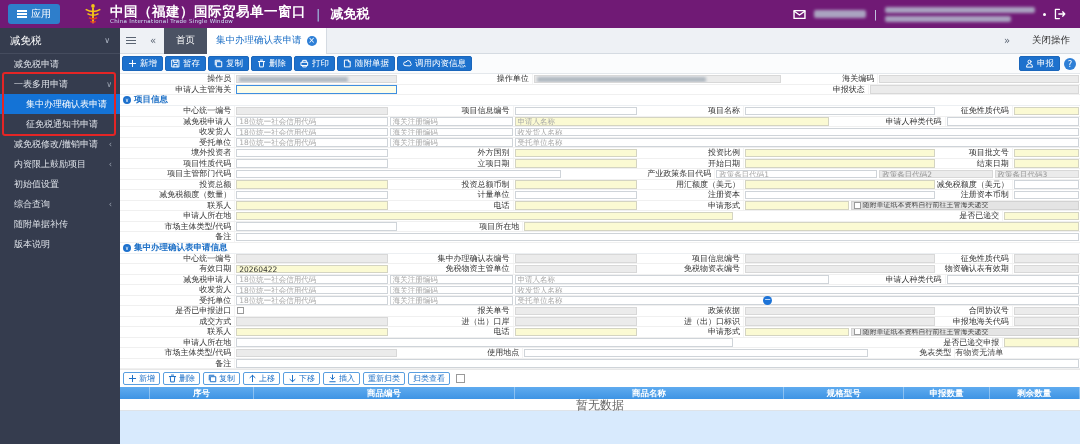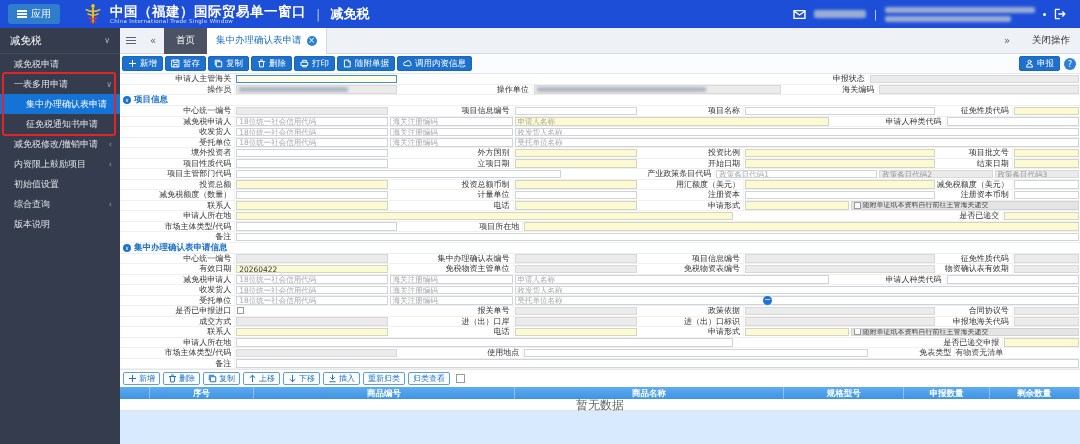--- a/index.html
+++ b/index.html
@@ -1,21 +1,21 @@
 <!DOCTYPE html>
 <html><head>
 <meta charset="utf-8">
 <style>
   * { margin:0; padding:0; box-sizing:border-box; }
   html,body { width:1080px; height:444px; overflow:hidden; background:#fff;
     font-family:"DejaVu Sans","Liberation Sans",sans-serif; }
   .screen { position:relative; width:1080px; height:444px; }
 
   
-  .topbar { position:absolute; left:0; top:0; width:1080px; height:28px; background:#1d4ed8;
+  .topbar { position:absolute; left:0; top:0; width:1080px; height:28px; background:#701a75;
     display:flex; align-items:center; color:#fff; }
   .app-btn { display:flex; align-items:center; gap:4px; background:#2e7ecb; border:none; color:#fff;
     font-size:10px; height:20px; padding:0 9px; margin-left:8px; border-radius:3px; cursor:pointer;
     font-family:inherit; }
   .burger { display:inline-block; width:10px; }
   .burger i { display:block; height:1.5px; background:#fff; margin:1.5px 0; }
   .brand { display:flex; align-items:center; margin-left:22px;justify-content:flex-end; }
   .emblem { width:22px; height:22px; margin-right:6px; }
   .titles .t1 { font-size:13.5px; font-weight:bold; letter-spacing:.5px; line-height:14px; }
   .titles .t2 { font-size:5.5px; color:#cfe2f3; letter-spacing:.3px; }
@@ -198,20 +198,23 @@
           <span class="chev">‹</span>
         </div>
         <div class="sb-item">
           <span>初始值设置</span>
         </div>
         <div class="sb-item">
           <span>综合查询</span>
           <span class="chev">‹</span>
         </div>
         <div class="sb-item">
+          <span>随附单据补传</span>
+        </div>
+        <div class="sb-item">
           <span>版本说明</span>
         </div>
       </nav>
     <div class="redbox"></div>
   </aside>
 
   <main class="main">
 
     <div class="tabbar">
       <span class="tb-ic">
@@ -306,45 +309,45 @@
               </svg>
             </span>
           <span>申报</span>
         </button>
         <span class="helpc">?</span>
       </div>
     </div>
 
     <div class="formwrap" id="form-body">
         <div class="frow">
-          <div class="lab" style="width: 12%;">申请人主管海关</div>
-          <div class="cell" style="width: 17%;">
-            <div class="box y focus"></div>
-          </div>
-          <div class="sp" style="width: 39%;"></div>
-          <div class="lab" style="width: 10%;">申报状态</div>
-          <div class="cell" style="width: 22%;">
-            <div class="box g"></div>
-          </div>
-        </div>
-        <div class="frow">
           <div class="lab" style="width: 12%;">操作员</div>
           <div class="cell" style="width: 17%;">
             <div class="box g">
               <div class="blurfield"></div>
             </div>
           </div>
           <div class="lab" style="width: 14%;">操作单位</div>
           <div class="cell" style="width: 26%;">
             <div class="box g">
               <div class="blurfield"></div>
             </div>
           </div>
           <div class="lab" style="width: 10%;">海关编码</div>
           <div class="cell" style="width: 21%;">
+            <div class="box g"></div>
+          </div>
+        </div>
+        <div class="frow">
+          <div class="lab" style="width: 12%;">申请人主管海关</div>
+          <div class="cell" style="width: 17%;">
+            <div class="box y focus"></div>
+          </div>
+          <div class="sp" style="width: 39%;"></div>
+          <div class="lab" style="width: 10%;">申报状态</div>
+          <div class="cell" style="width: 22%;">
             <div class="box g"></div>
           </div>
         </div>
         <div class="sechead">
           <span class="sic">∨</span>
           <span class="stxt">项目信息</span>
         </div>
         <div class="frow">
           <div class="lab" style="width: 12%;">中心统一编号</div>
           <div class="cell" style="width: 16%;">

